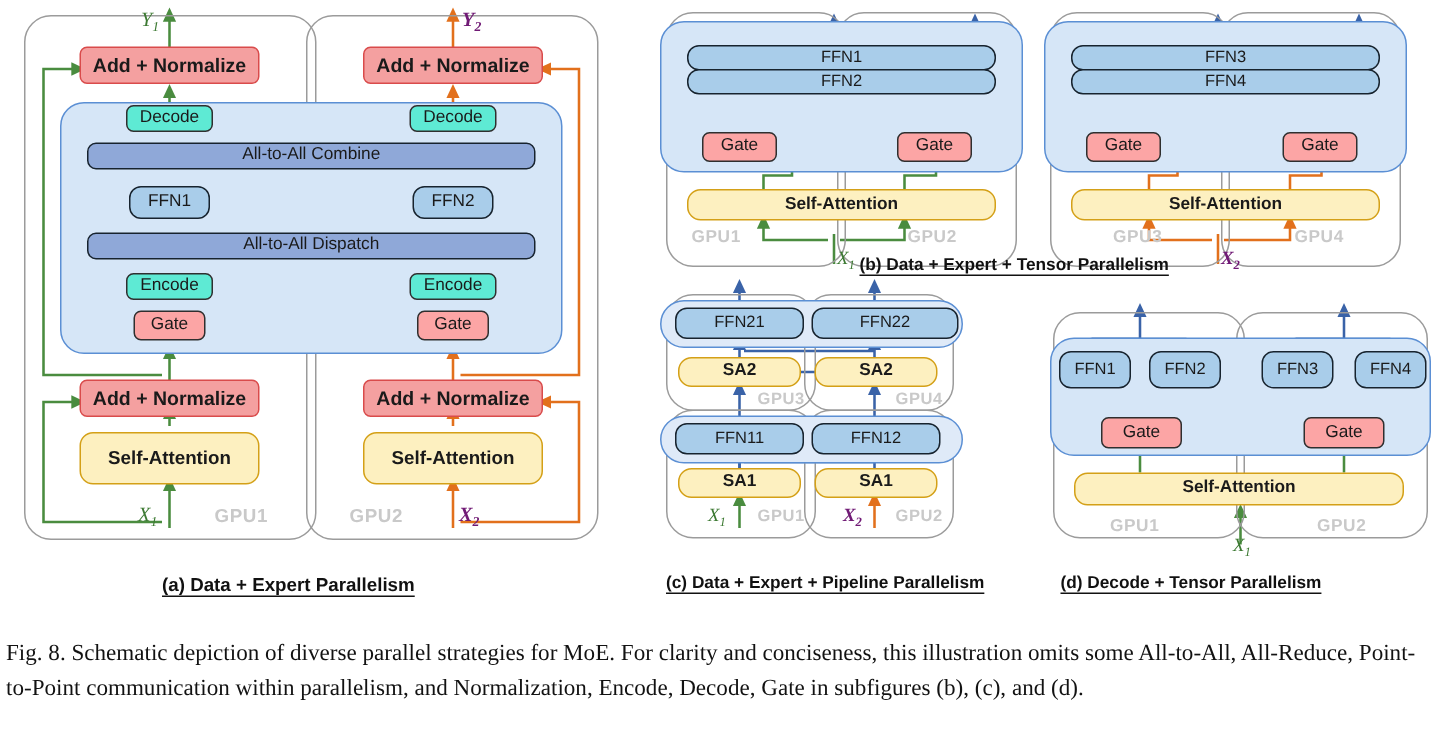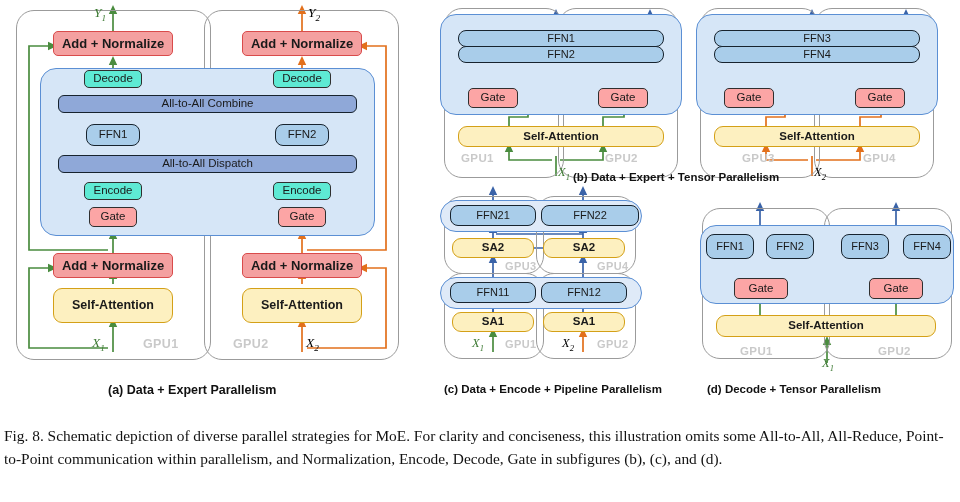--- a/index.html
+++ b/index.html
@@ -14,26 +14,26 @@
   .moe-light{background:#dfeaf8;}
 
   .b-red   {background:#f4a0a0;border:1.6px solid #d94b4b;border-radius:5px;color:#1a1a1a;}
   .b-yellow{background:#fdf0c0;border:1.6px solid #d4a017;border-radius:9px;color:#1a1a1a;}
   .b-green {background:#fca5a5;border:1.7px solid #2f2f2f;border-radius:5px;color:#1a1a1a;}
   .b-gray  {background:#5eead4;border:1.7px solid #2f2f2f;border-radius:5px;color:#1a1a1a;}
   .b-ffn   {background:#a9cdea;border:1.9px solid #17232e;border-radius:8px;color:#1a1a1a;}
   .b-bar   {background:#8fa8d8;border:1.8px solid #17232e;border-radius:6px;color:#1a1a1a;}
 
   .gpu-label{position:absolute;color:#c9c9c9;font-weight:bold;letter-spacing:.4px;}
-  .sub-caption{position:absolute;font-weight:bold;color:#111;
+  .sub-caption{position:absolute;font-weight:bold;color:#111;text-decoration:underline;
                text-underline-offset:3px;white-space:nowrap;}
   .var{position:absolute;font-family:"Liberation Serif",serif;font-style:italic;white-space:nowrap;}
   .var sub{font-size:.68em;font-style:italic;}
   .var.green{color:#3d7a33;}
-  .var.orange{color:#000000;}
+  .var.orange{color:#701a75;font-weight:bold;}
 
   svg.wires{position:absolute;left:0;top:0;width:960px;height:502px;overflow:visible;pointer-events:none;}
 
   .caption{position:absolute;left:4px;top:424px;width:952px;
            font-family:"Liberation Serif",serif;font-size:15.4px;line-height:1.52;color:#121212;}
 </style>
 </head>
 <body>
 
 <div id="root">
@@ -248,21 +248,21 @@
   <div class="box b-yellow" style="left:543px;top:312px;width:82px;height:20px;font-size:11.5px;font-weight:bold;">SA1</div>
 
   <div class="gpu-label" style="left:505px;top:260px;font-size:11px;">GPU3</div>
   <div class="gpu-label" style="left:597px;top:260px;font-size:11px;">GPU4</div>
   <div class="gpu-label" style="left:505px;top:338px;font-size:11px;">GPU1</div>
   <div class="gpu-label" style="left:597px;top:338px;font-size:11px;">GPU2</div>
 
   <div class="var green" style="left:472px;top:336px;font-size:12.5px;"><span>X</span><sub>1</sub></div>
   <div class="var orange" style="left:562px;top:336px;font-size:12.5px;"><span>X</span><sub>2</sub></div>
 
-  <div class="sub-caption" style="left:444px;top:383px;font-size:11.5px;">(c) Data + Encode + Pipeline Parallelism</div>
+  <div class="sub-caption" style="left:444px;top:383px;font-size:11.5px;">(c) Data + Expert + Pipeline Parallelism</div>
 
   <div class="gpu" style="left:702px;top:208px;width:128px;height:151px;"></div>
   <div class="gpu" style="left:824px;top:208px;width:128px;height:151px;"></div>
 
   <div class="moe" style="left:700px;top:225px;width:254px;height:79px;"></div>
 
   <div class="box b-ffn" style="left:706px;top:234px;width:48px;height:25px;font-size:11px;">FFN1</div>
   <div class="box b-ffn" style="left:766px;top:234px;width:48px;height:25px;font-size:11px;">FFN2</div>
   <div class="box b-ffn" style="left:841px;top:234px;width:48px;height:25px;font-size:11px;">FFN3</div>
   <div class="box b-ffn" style="left:903px;top:234px;width:48px;height:25px;font-size:11px;">FFN4</div>

